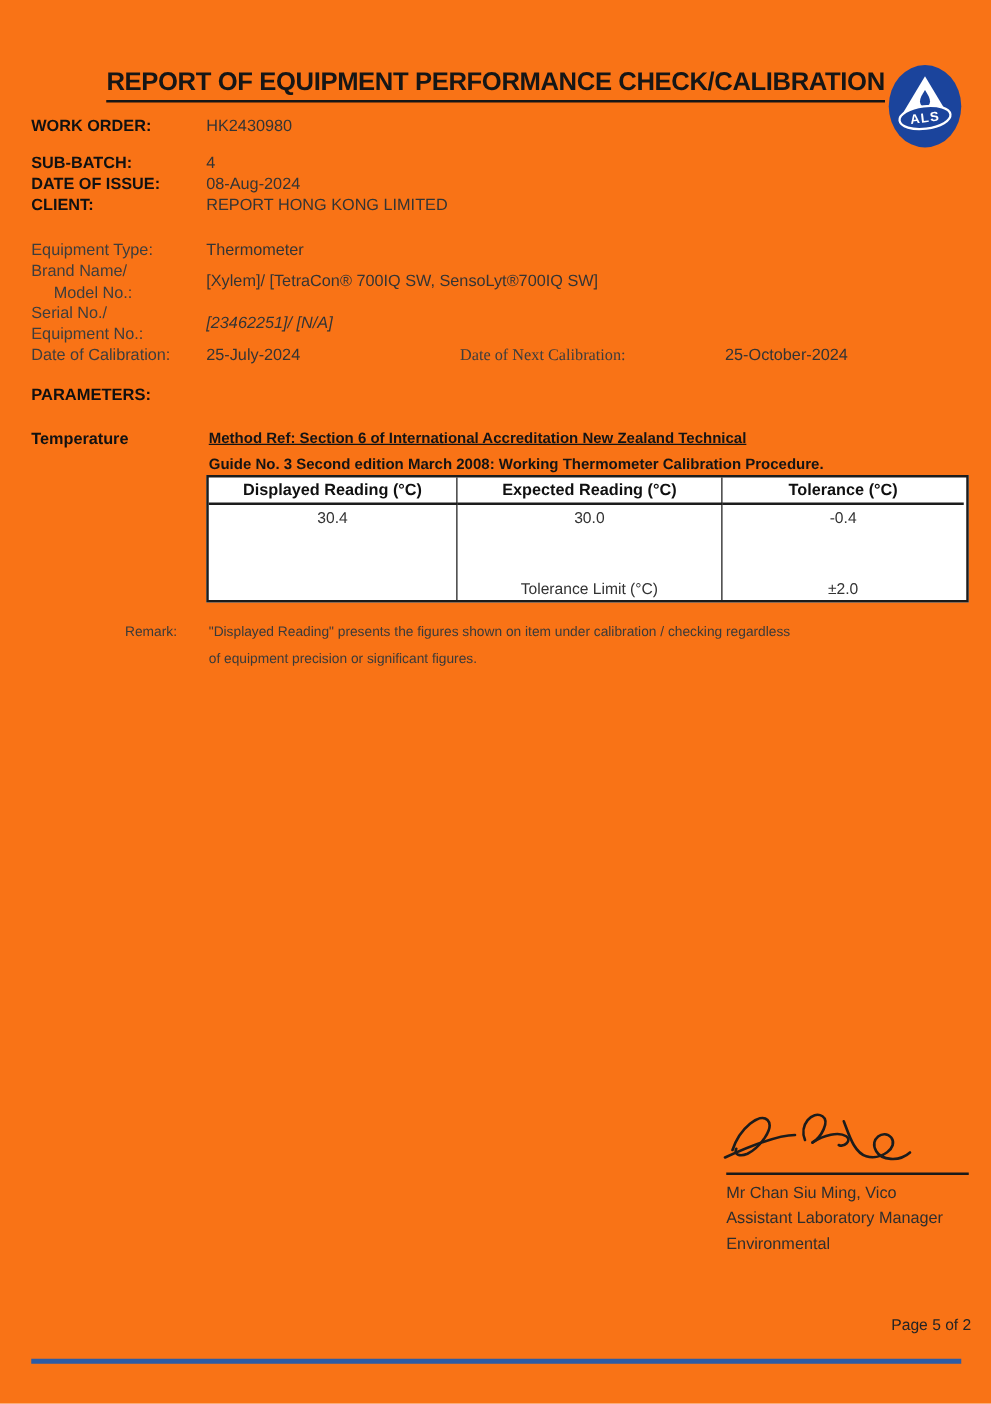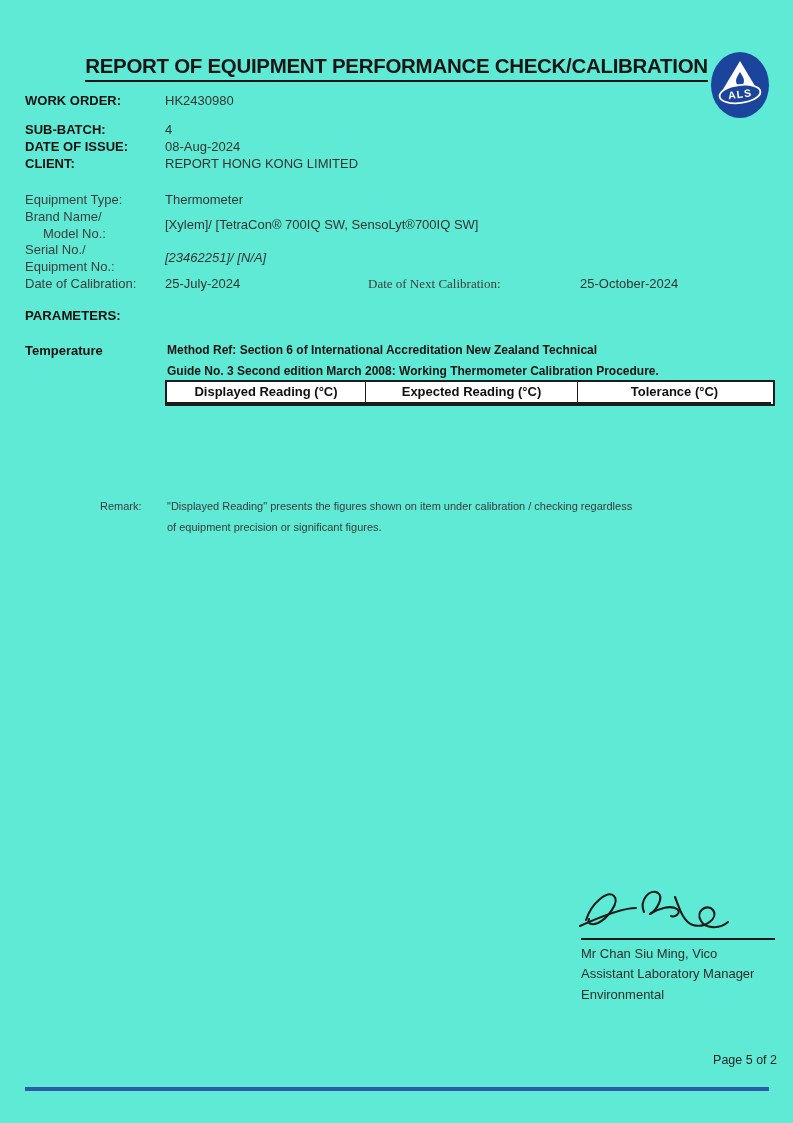--- a/index.html
+++ b/index.html
@@ -2,21 +2,21 @@
 <html><head>
 <meta charset="utf-8">
 <style>
   * { margin: 0; padding: 0; box-sizing: border-box; }
   html, body { background: #ffffff; }
   body { font-family: "Liberation Sans", sans-serif; color: #2e2e2e; }
   .page {
     position: relative;
     width: 793px;
     height: 1123px;
-    background: #5eead4;
+    background: #f97316;
     overflow: hidden;
   }
   .abs { position: absolute; }
 
   
   .title-wrap { top: 54px; left: 0; width: 100%; text-align: center; }
   .title {
     display: inline-block;
     font-size: 20.5px;
     font-weight: bold;
@@ -116,28 +116,42 @@
   <div class="abs eq-lbl" style="left:25px; top:259px;">Equipment No.:</div>
   <div class="abs val" style="left:165px; top:250px;font-style:italic;">[23462251]/ [N/A]</div>
 
   <div class="abs eq-lbl" style="left:25px; top:276px;">Date of Calibration:</div>
   <div class="abs val" style="left:165px; top:276px;">25-July-2024</div>
   <div class="abs eq-lbl" style="left:368px; top:276px;font-family:Liberation Serif, serif;">Date of Next Calibration:</div>
   <div class="abs val" style="left:580px; top:276px;">25-October-2024</div>
 
   <div class="abs param-hdr" style="left:25px; top:308px;">PARAMETERS:</div>
   <div class="abs lbl" style="left:25px; top:343px;">Temperature</div>
-  <div class="abs method" style="left:167px; top:343px;">Method Ref: Section 6 of International Accreditation New Zealand Technical</div>
+  <div class="abs method" style="left:167px; top:343px;text-decoration:underline;">Method Ref: Section 6 of International Accreditation New Zealand Technical</div>
   <div class="abs method" style="left:167px; top:364px;">Guide No. 3 Second edition March 2008: Working Thermometer Calibration Procedure.</div>
 
   <div class="abs cal-table">
     <div class="t-row t-head">
       <div class="t-cell">Displayed Reading (°C)</div>
       <div class="t-cell">Expected Reading (°C)</div>
       <div class="t-cell">Tolerance (°C)</div>
+    </div>
+    <div class="t-row t-body">
+      <div class="t-cell">
+        <span>30.4</span>
+        <span class="spacer">.</span>
+      </div>
+      <div class="t-cell">
+        <span>30.0</span>
+        <span>Tolerance Limit (°C)</span>
+      </div>
+      <div class="t-cell">
+        <span>-0.4</span>
+        <span>±2.0</span>
+      </div>
     </div>
   </div>
 
   <div class="abs remark-lbl" style="left:100px; top:500px;">Remark:</div>
   <div class="abs remark-txt" style="left:167px; top:500px;">"Displayed Reading" presents the figures shown on item under calibration / checking regardless</div>
   <div class="abs remark-txt" style="left:167px; top:521px;">of equipment precision or significant figures.</div>
 
   <svg class="abs" style="left:576px; top:880px;" width="160" height="58" viewBox="0 0 160 58">
     <g fill="none" stroke="#1c1c1c" stroke-width="2.1" stroke-linecap="round">
       <path d="M10 40 C16 22 32 10 38 16 C44 22 32 38 22 43 C16 45.5 11 44 13 39"></path>

